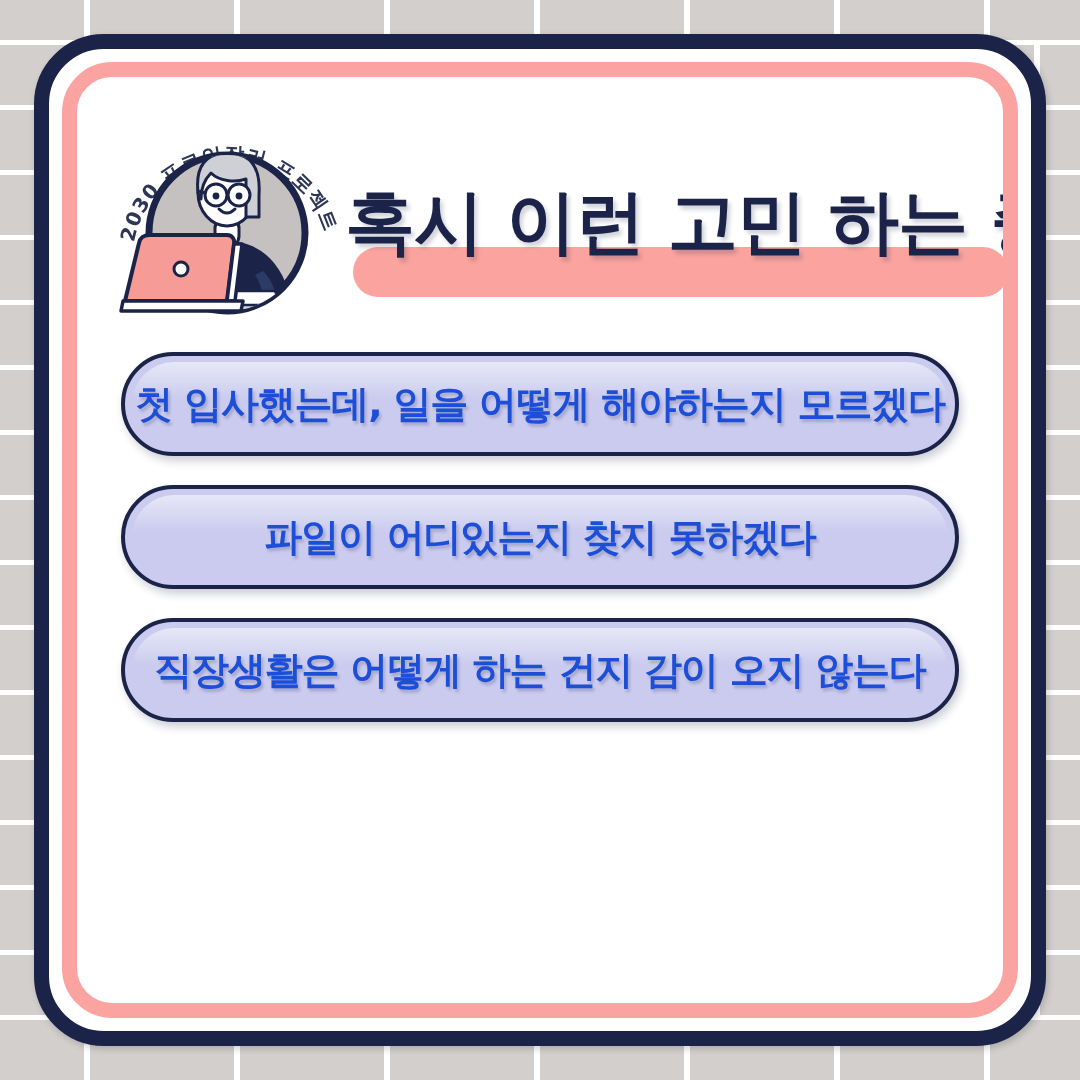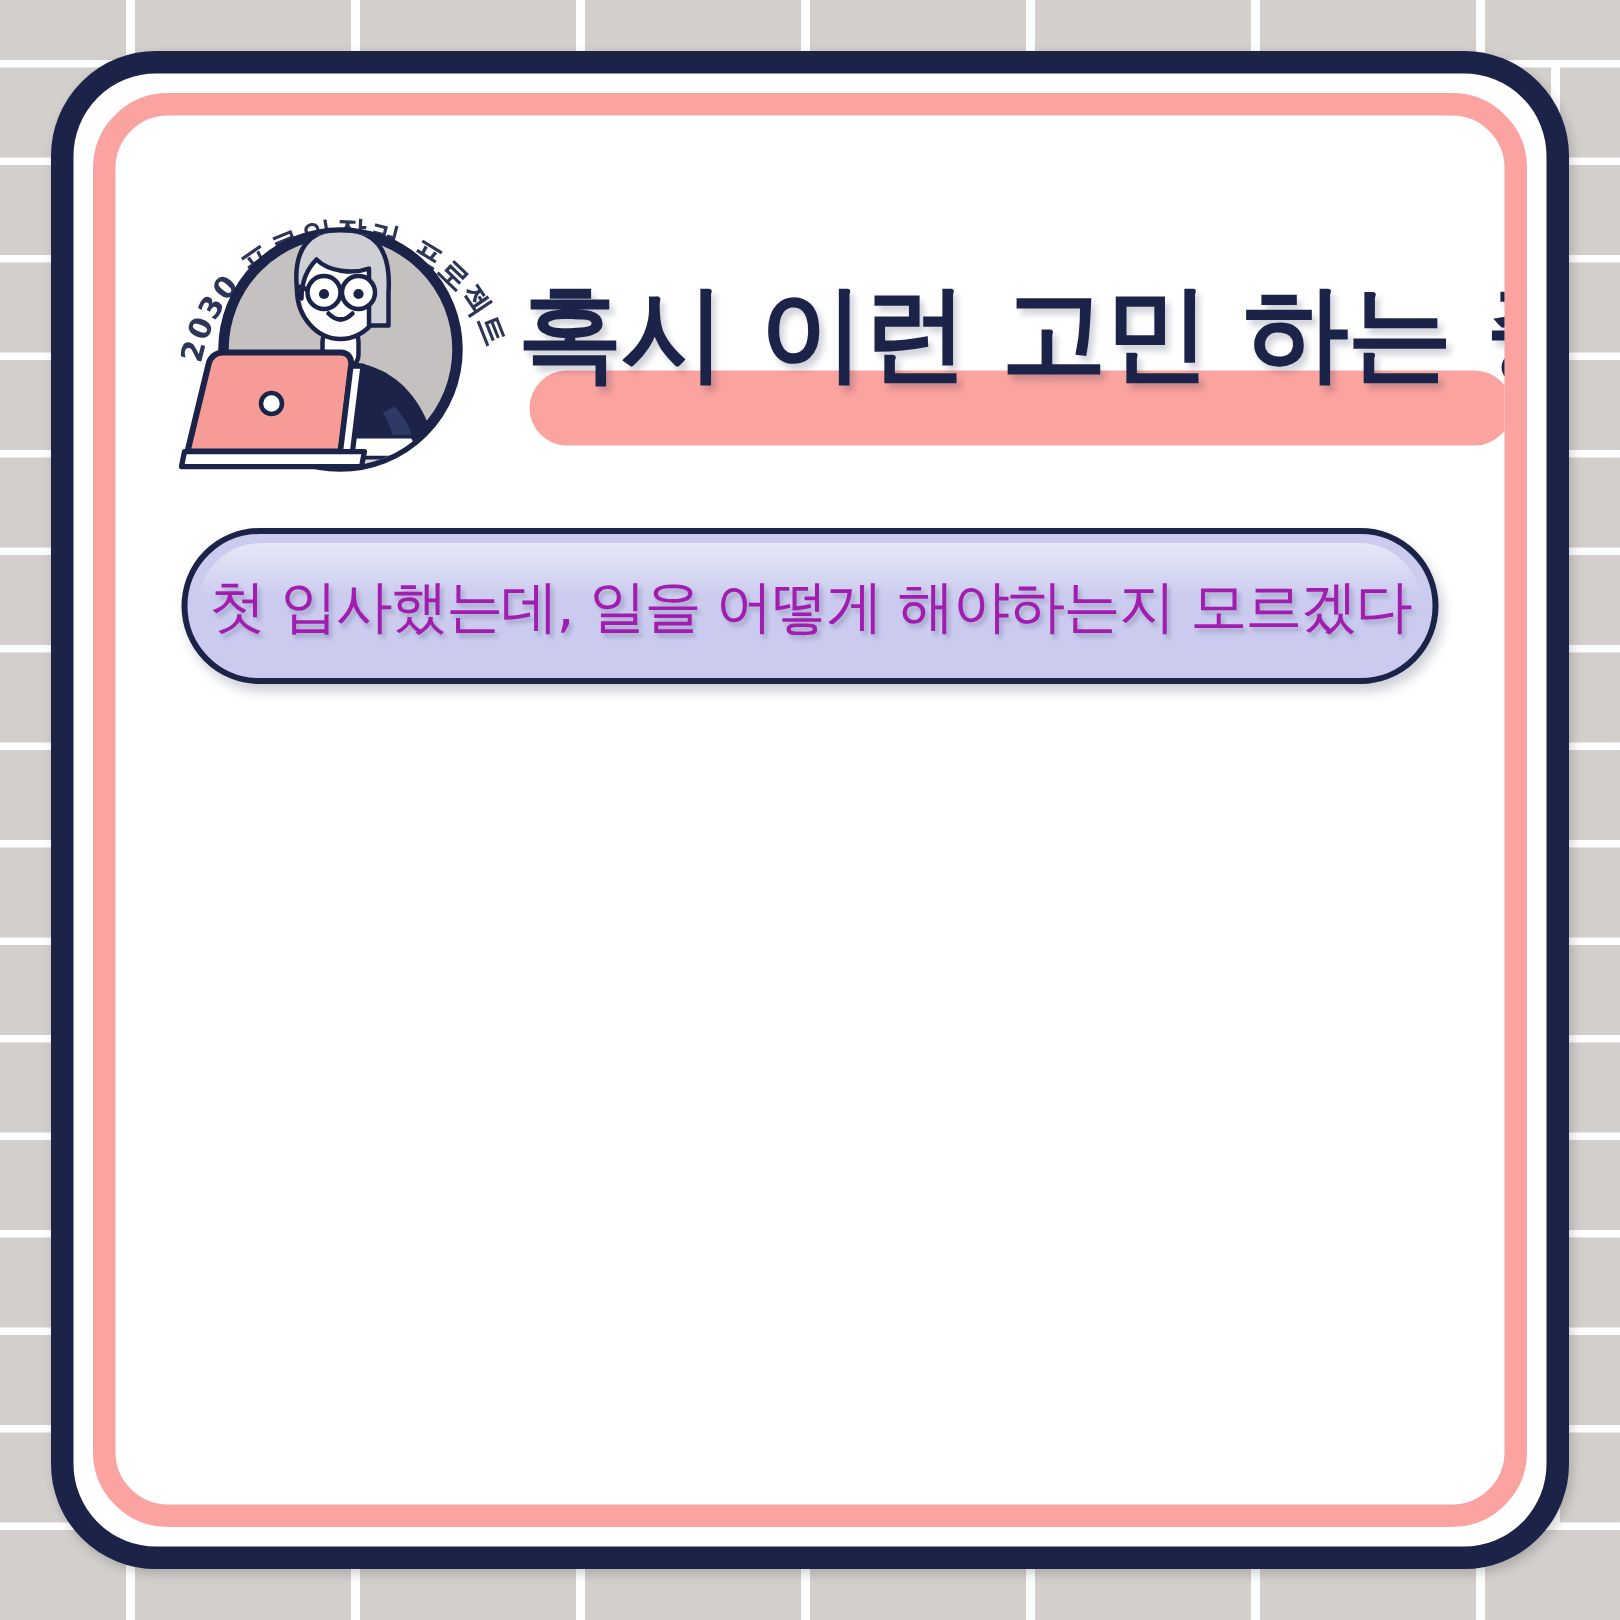--- a/index.html
+++ b/index.html
@@ -158,23 +158,23 @@
     background: linear-gradient(180deg, rgba(255,255,255,0.55), rgba(255,255,255,0) 45%);
     pointer-events: none;
   }
   .pill.lavender { background: #cacbee; }
   .pill.pink     { background: #fac9c6; }
 
   .pill-text {
     position: relative;
     z-index: 1;
     font-size: 38px;
-    font-weight: 400;
+    font-weight: 700;
     letter-spacing: -1.2px;
-    color: #a21caf;
+    color: #1d4ed8;
     text-shadow: 2px 3px 3px rgba(27,36,72,0.22);
     white-space: nowrap;
   }
 </style>
 </head>
 <body>
 
 <div class="stage">
 
   <div class="bricks">
@@ -413,21 +413,27 @@
           </div>
         </div>
 
         <div class="pill-list">
 
           <div class="pill lavender">
             <span class="pill-text">첫 입사했는데, 일을 어떻게 해야하는지 모르겠다</span>
           </div>
 
 
-
-
+          <div class="pill lavender">
+            <span class="pill-text">파일이 어디있는지 찾지 못하겠다</span>
+          </div>
+
+
+          <div class="pill lavender">
+            <span class="pill-text">직장생활은 어떻게 하는 건지 감이 오지 않는다</span>
+          </div>
 
         </div>
 
       </div>
     </div>
   </div>
 </div>
 
 </body></html>

